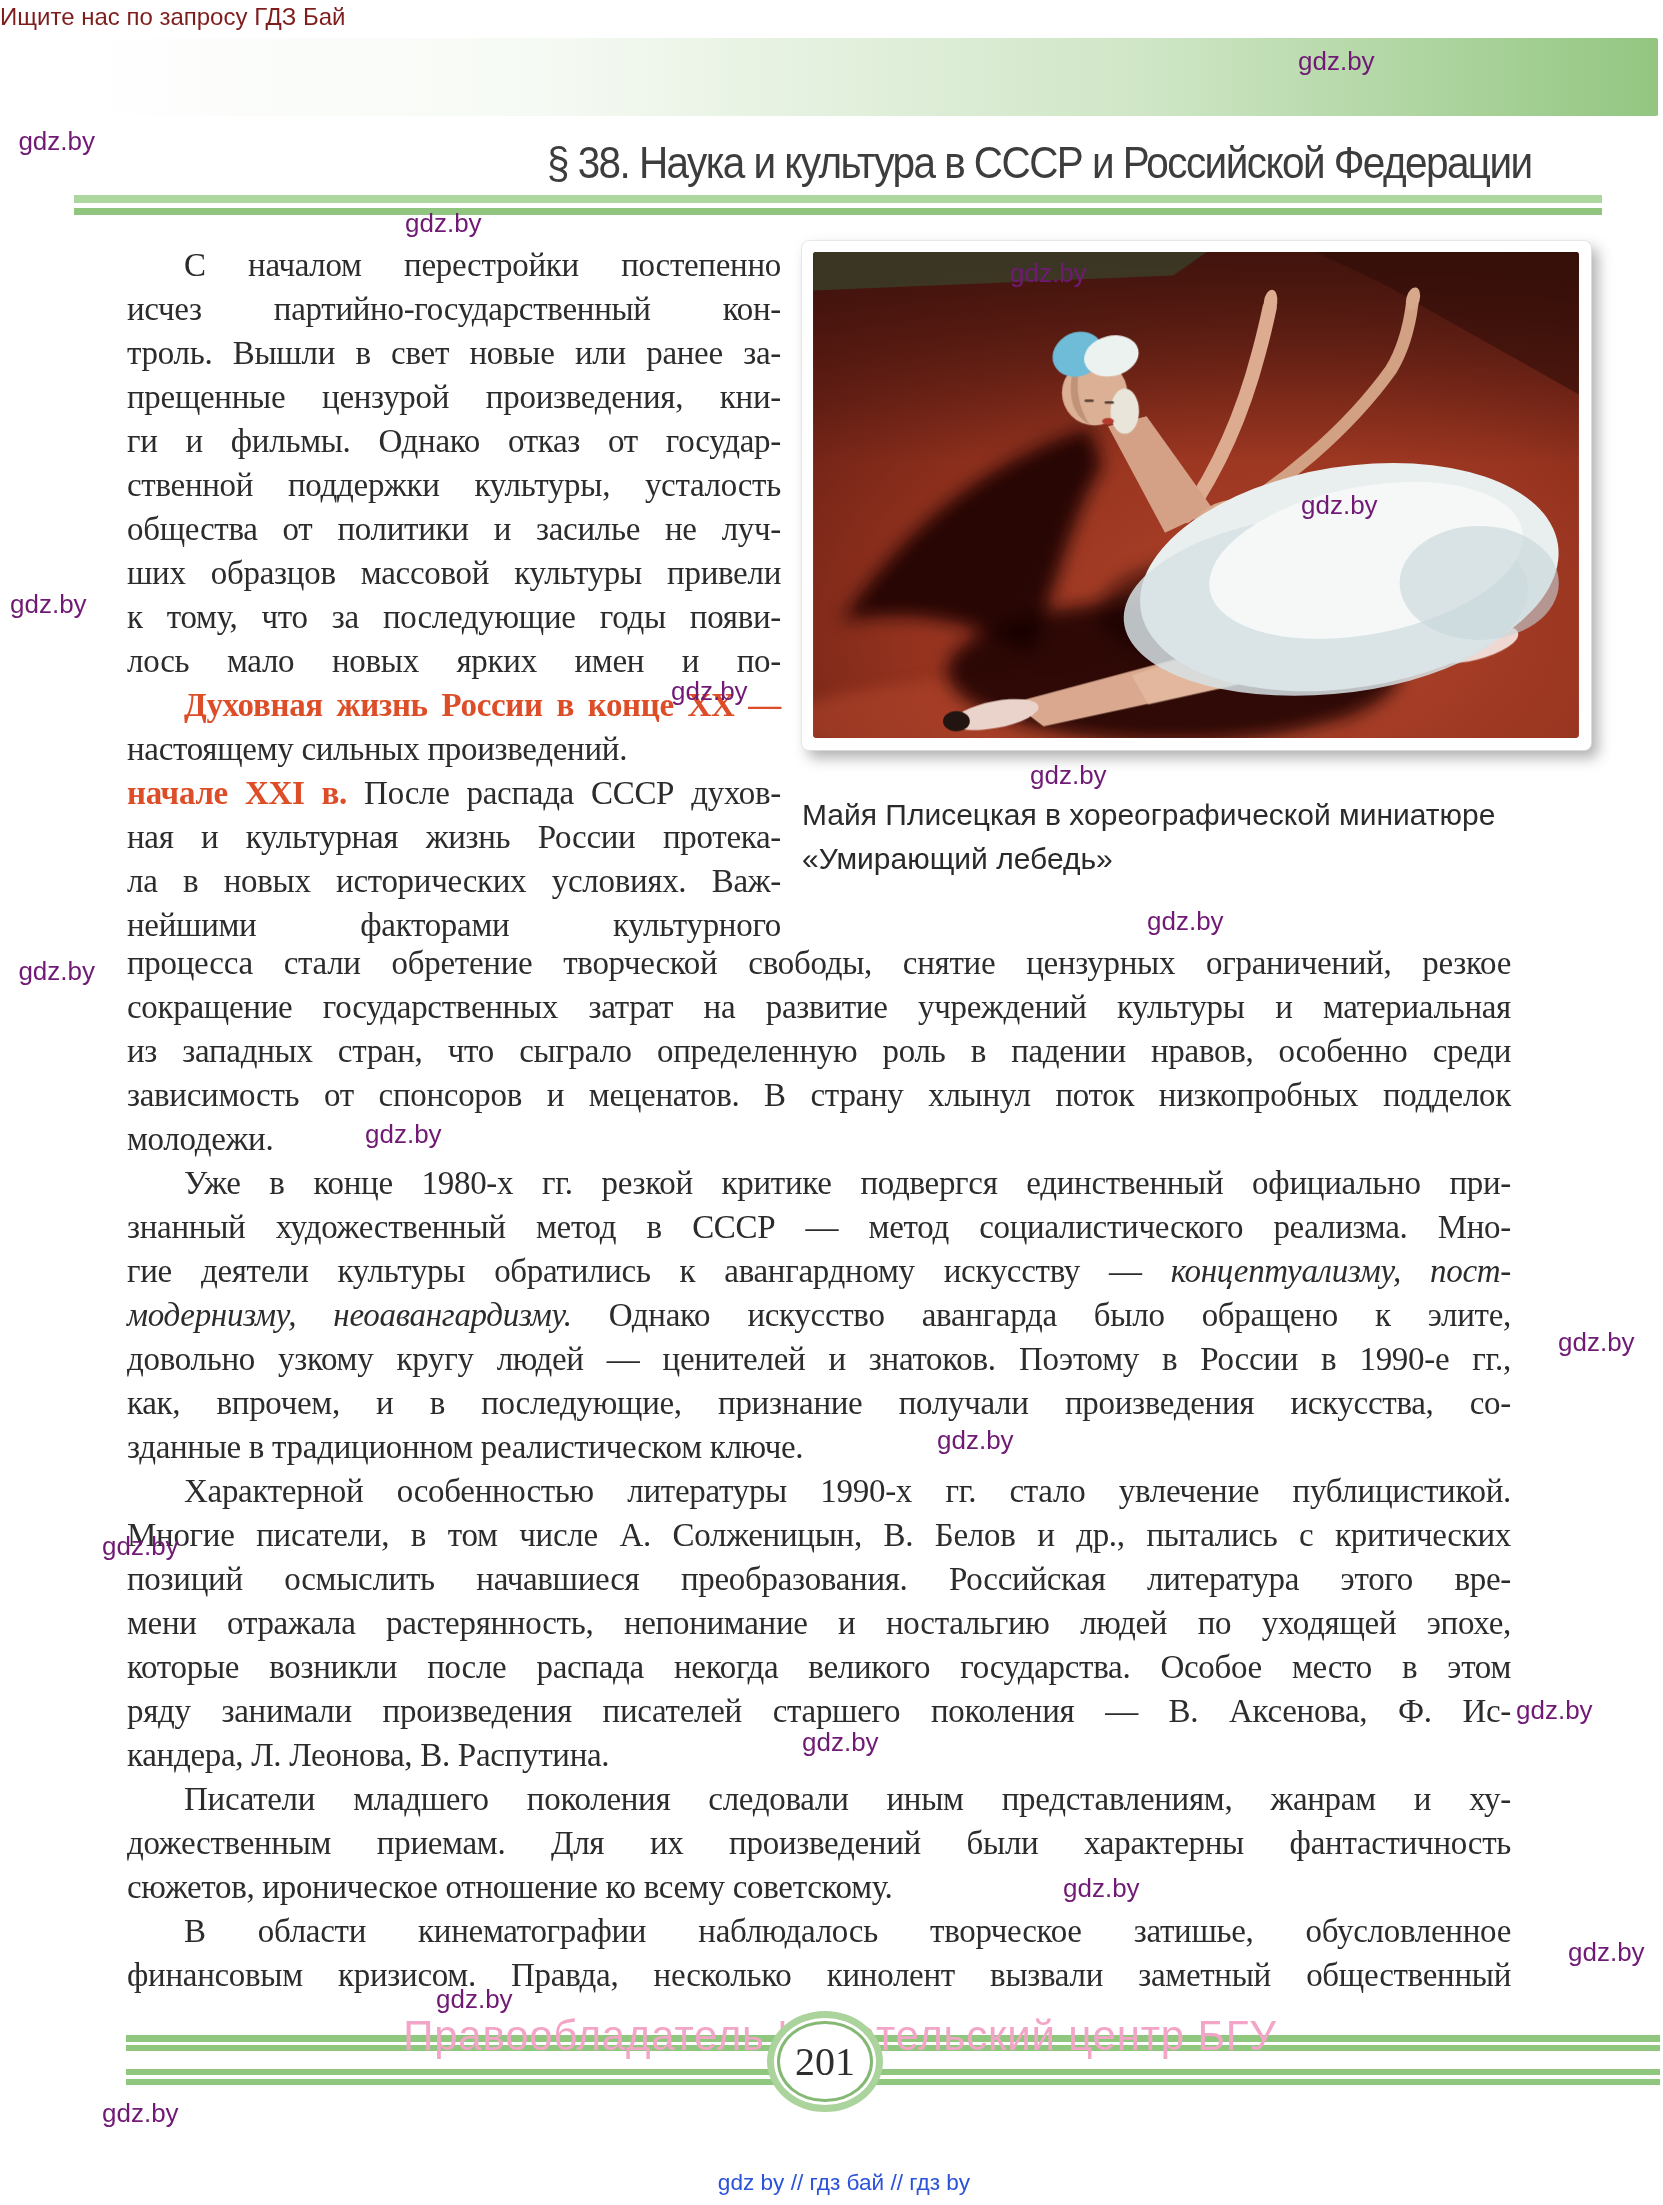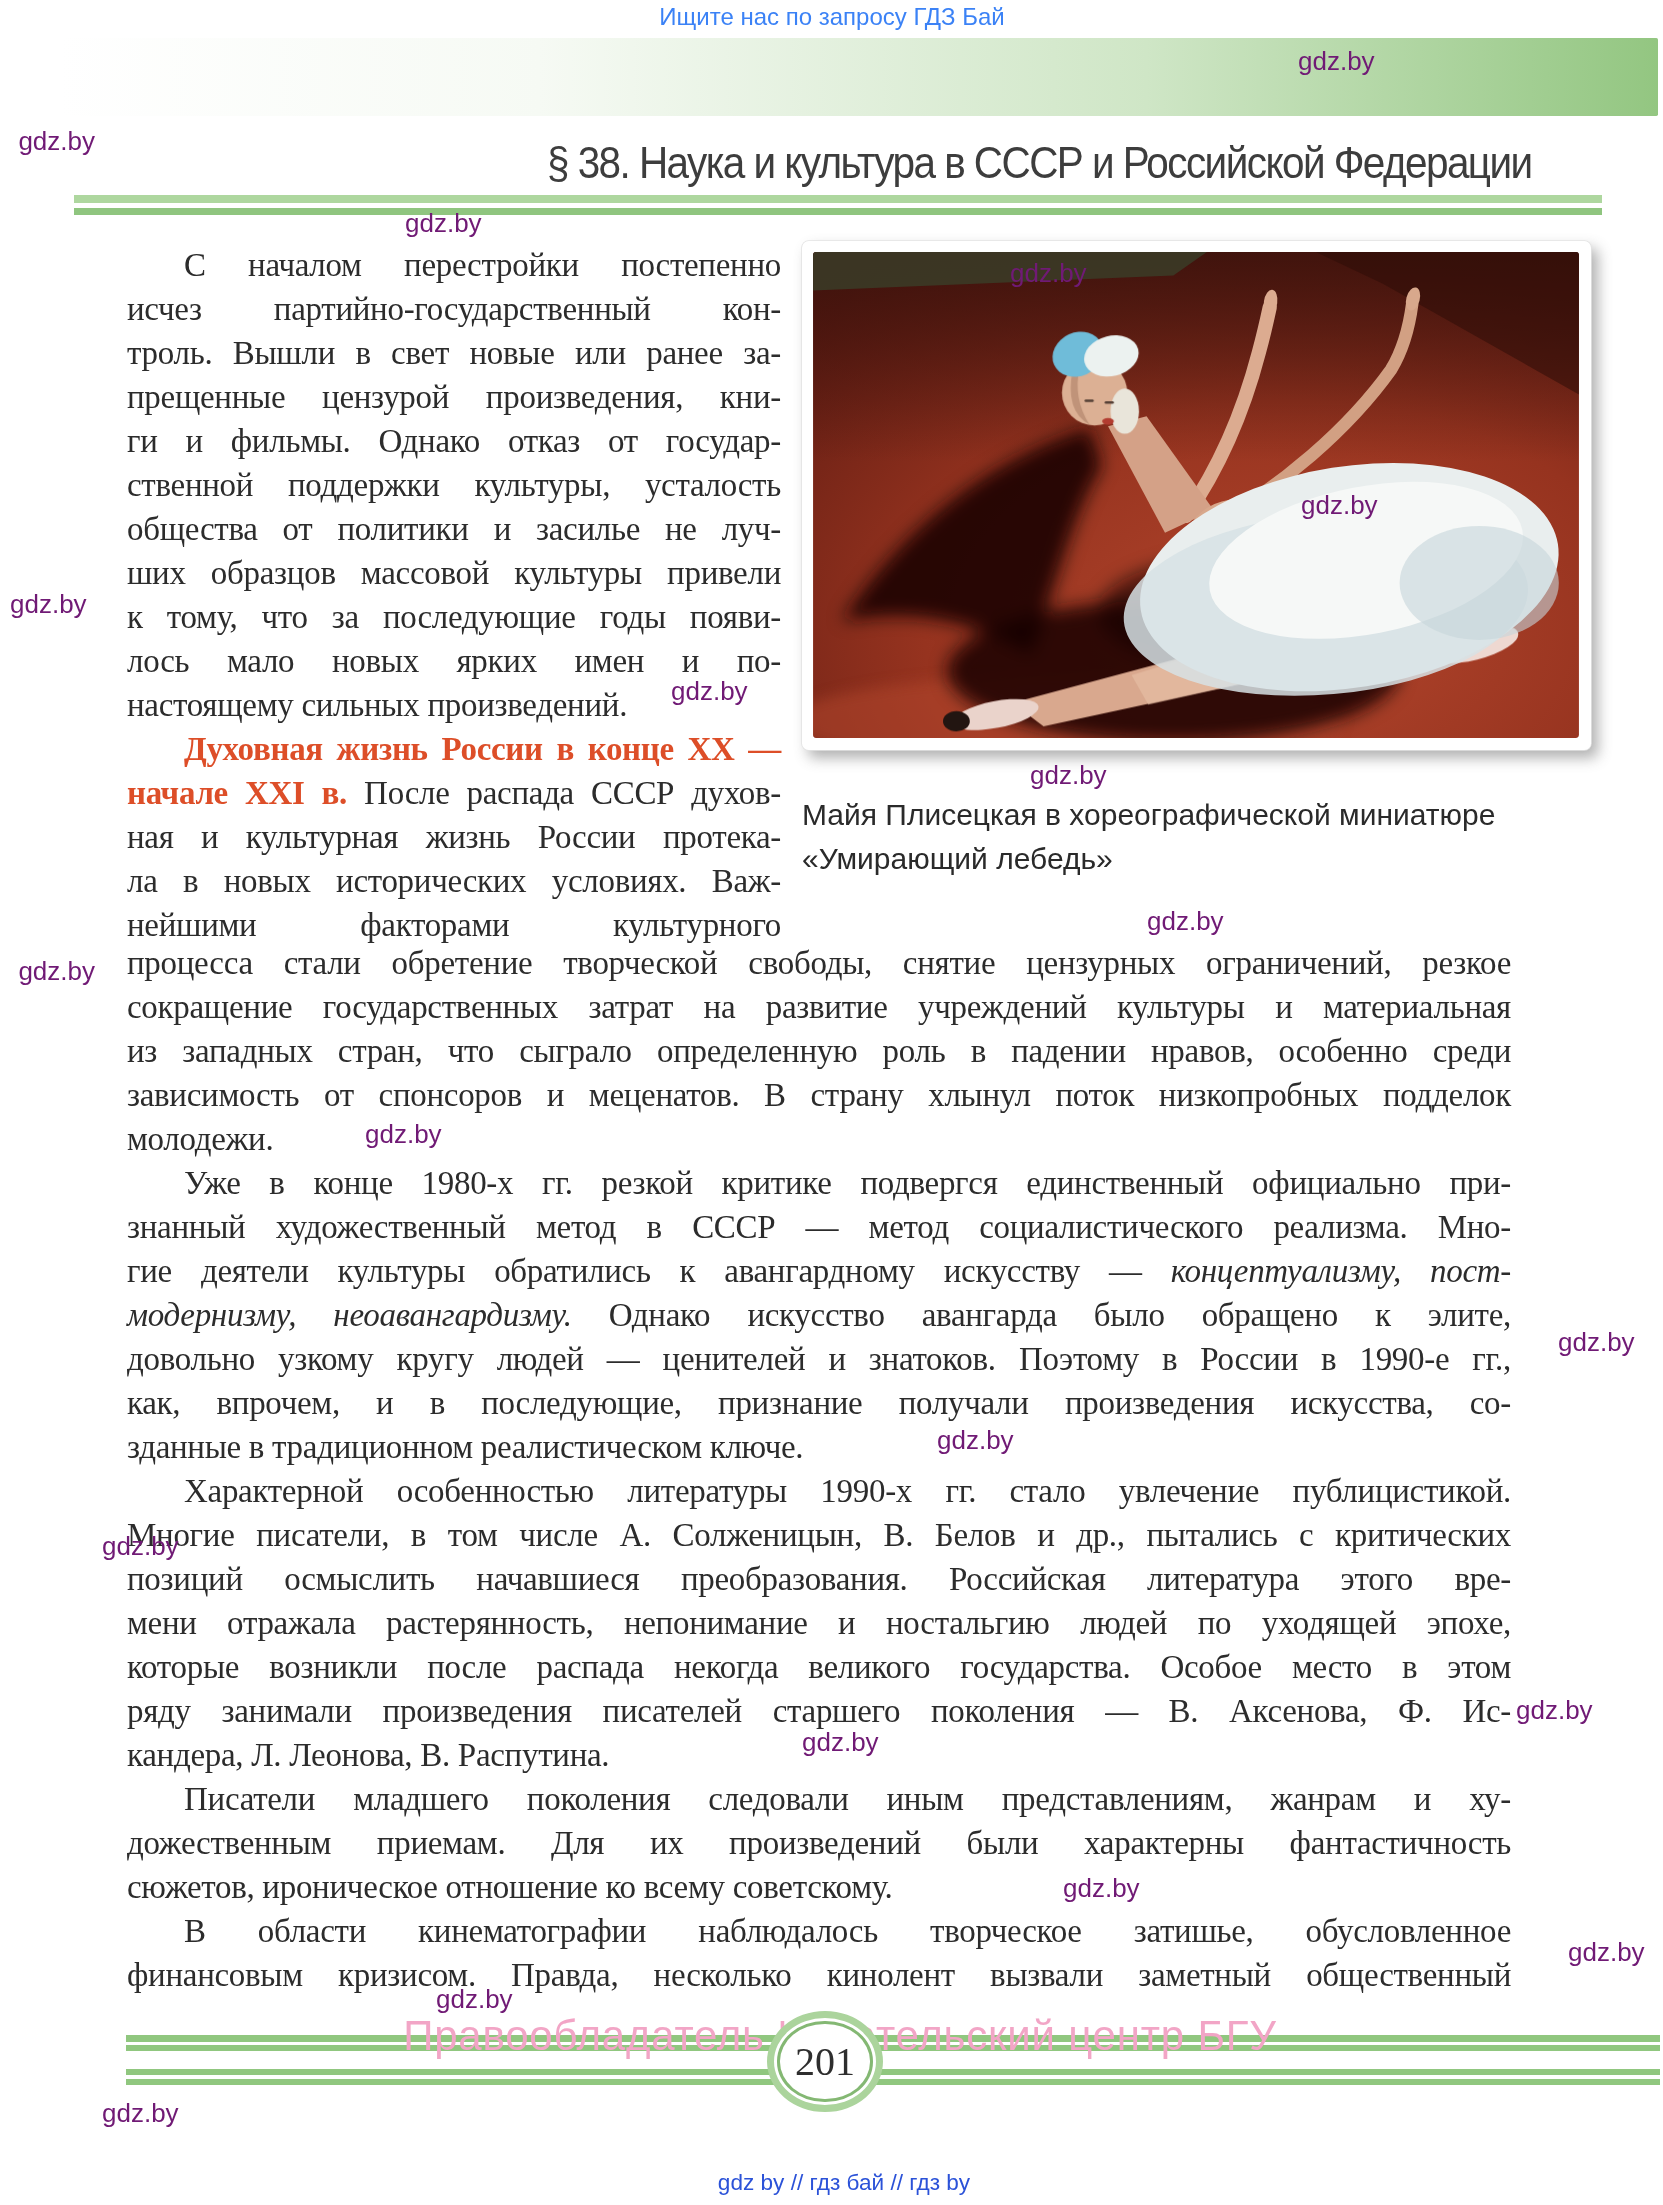--- a/index.html
+++ b/index.html
@@ -1,21 +1,21 @@
 <!DOCTYPE html>
 <html style="font-size:13.4px"><head>
 <meta charset="utf-8">
 <style>
   html,body{margin:0;padding:0;background:#e9e9e9;}
   .page{position:relative;width:1664px;height:2205px;background:#ffffff;overflow:hidden;
         font-family:"Liberation Serif",serif;}
 
   
-  .slogan{position:absolute;left:0;top:3.4px;width:1664px;text-align:center;
-          font-family:"Liberation Sans",sans-serif;font-size:24px;color:#3b82f6;white-space:nowrap;}
+  .slogan{position:absolute;left:0;top:3.4px;width:1664px;
+          font-family:"Liberation Sans",sans-serif;font-size:24px;color:#7f1d1d;white-space:nowrap;}
   .gradbar{position:absolute;left:60px;top:38px;width:1598px;height:78px;border-radius:1.7px;
            background:linear-gradient(90deg,#ffffff 0%,#f6faf4 30%,#cfe6c6 68%,#93c681 100%);}
 
   
   .wm{position:absolute;font-family:"Liberation Sans",sans-serif;font-size:26px;color:#701a75;
       white-space:nowrap;z-index:6;}
 
   
   .title{position:absolute;left:547px;top:138px;font-family:"Liberation Sans",sans-serif;
          font-size:44px;color:#3d3d3d;letter-spacing:-1.7px;white-space:nowrap;
@@ -73,22 +73,22 @@
       <div class="tline ind"><span>С началом перестройки постепенно</span></div>
       <div class="tline"><span>исчез партийно-государственный кон-</span></div>
       <div class="tline"><span>троль. Вышли в свет новые или ранее за-</span></div>
       <div class="tline"><span>прещенные цензурой произведения, кни-</span></div>
       <div class="tline"><span>ги и фильмы. Однако отказ от государ-</span></div>
       <div class="tline"><span>ственной поддержки культуры, усталость</span></div>
       <div class="tline"><span>общества от политики и засилье не луч-</span></div>
       <div class="tline"><span>ших образцов массовой культуры привели</span></div>
       <div class="tline"><span>к тому, что за последующие годы появи-</span></div>
       <div class="tline"><span>лось мало новых ярких имен и по-</span></div>
+      <div class="tline ind"><span class="red">Духовная жизнь России в конце XX —</span></div>
       <div class="tline last"><span>настоящему сильных произведений.</span></div>
-      <div class="tline ind"><span class="red">Духовная жизнь России в конце XX —</span></div>
       <div class="tline"><span class="red">начале XXI в. </span><span>После распада СССР духов-</span></div>
       <div class="tline"><span>ная и культурная жизнь России протека-</span></div>
       <div class="tline"><span>ла в новых исторических условиях. Важ-</span></div>
       <div class="tline"><span>нейшими факторами культурного</span></div>
     </div>
 
   <div class="col colF" id="full-col">
       <div class="tline"><span>процесса стали обретение творческой свободы, снятие цензурных ограничений, резкое</span></div>
       <div class="tline"><span>сокращение государственных затрат на развитие учреждений культуры и материальная</span></div>
       <div class="tline"><span>из западных стран, что сыграло определенную роль в падении нравов, особенно среди</span></div>

